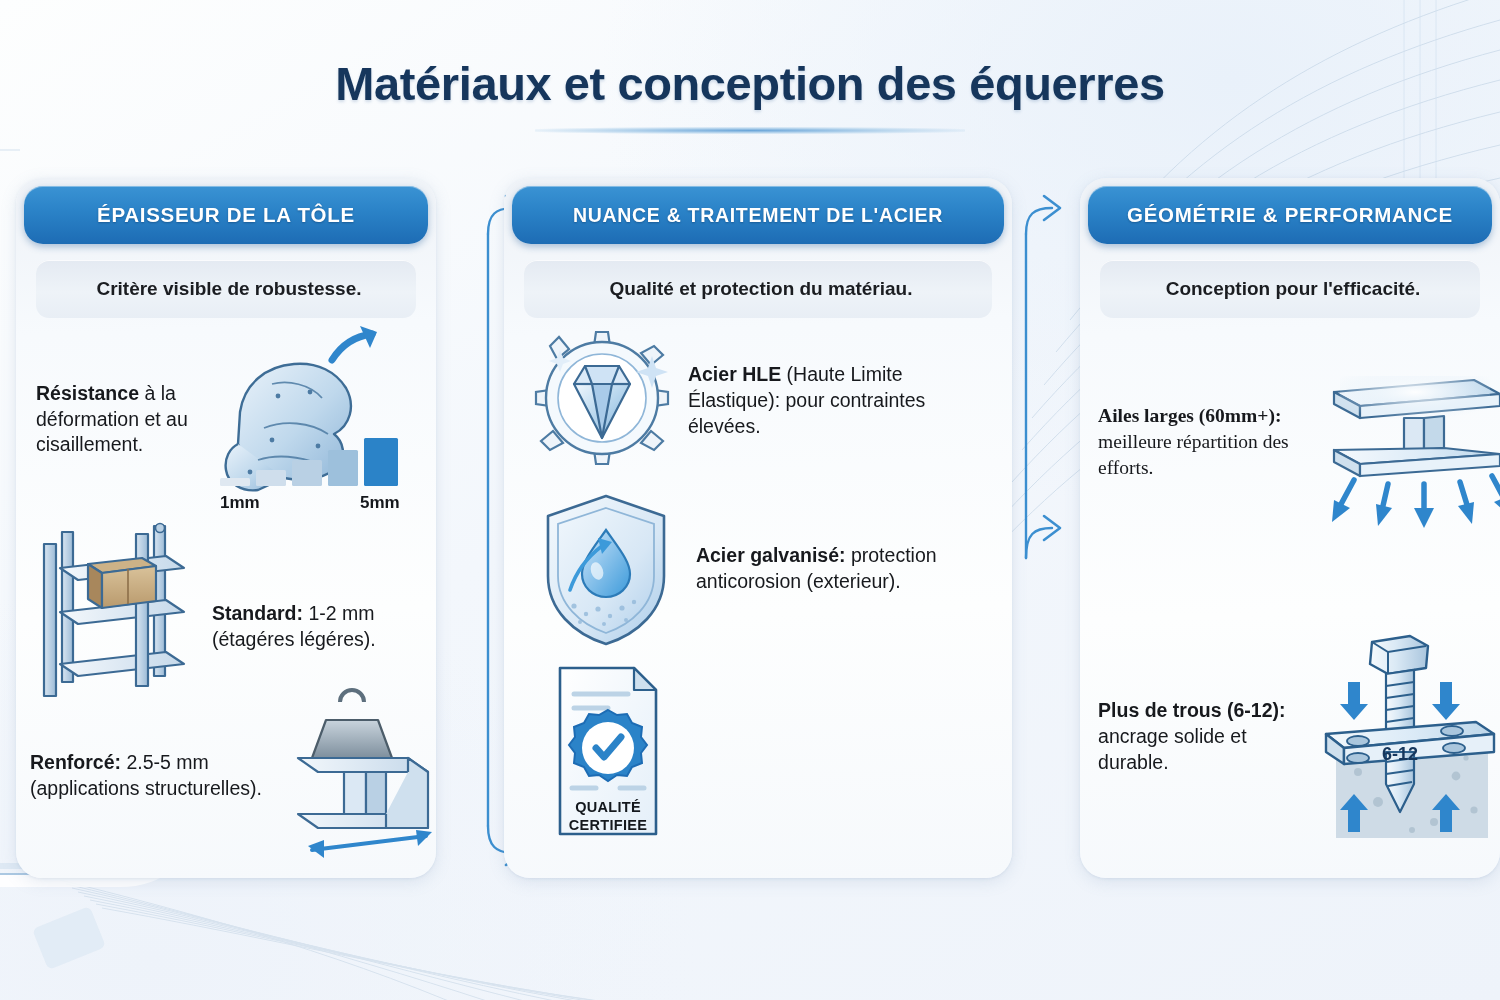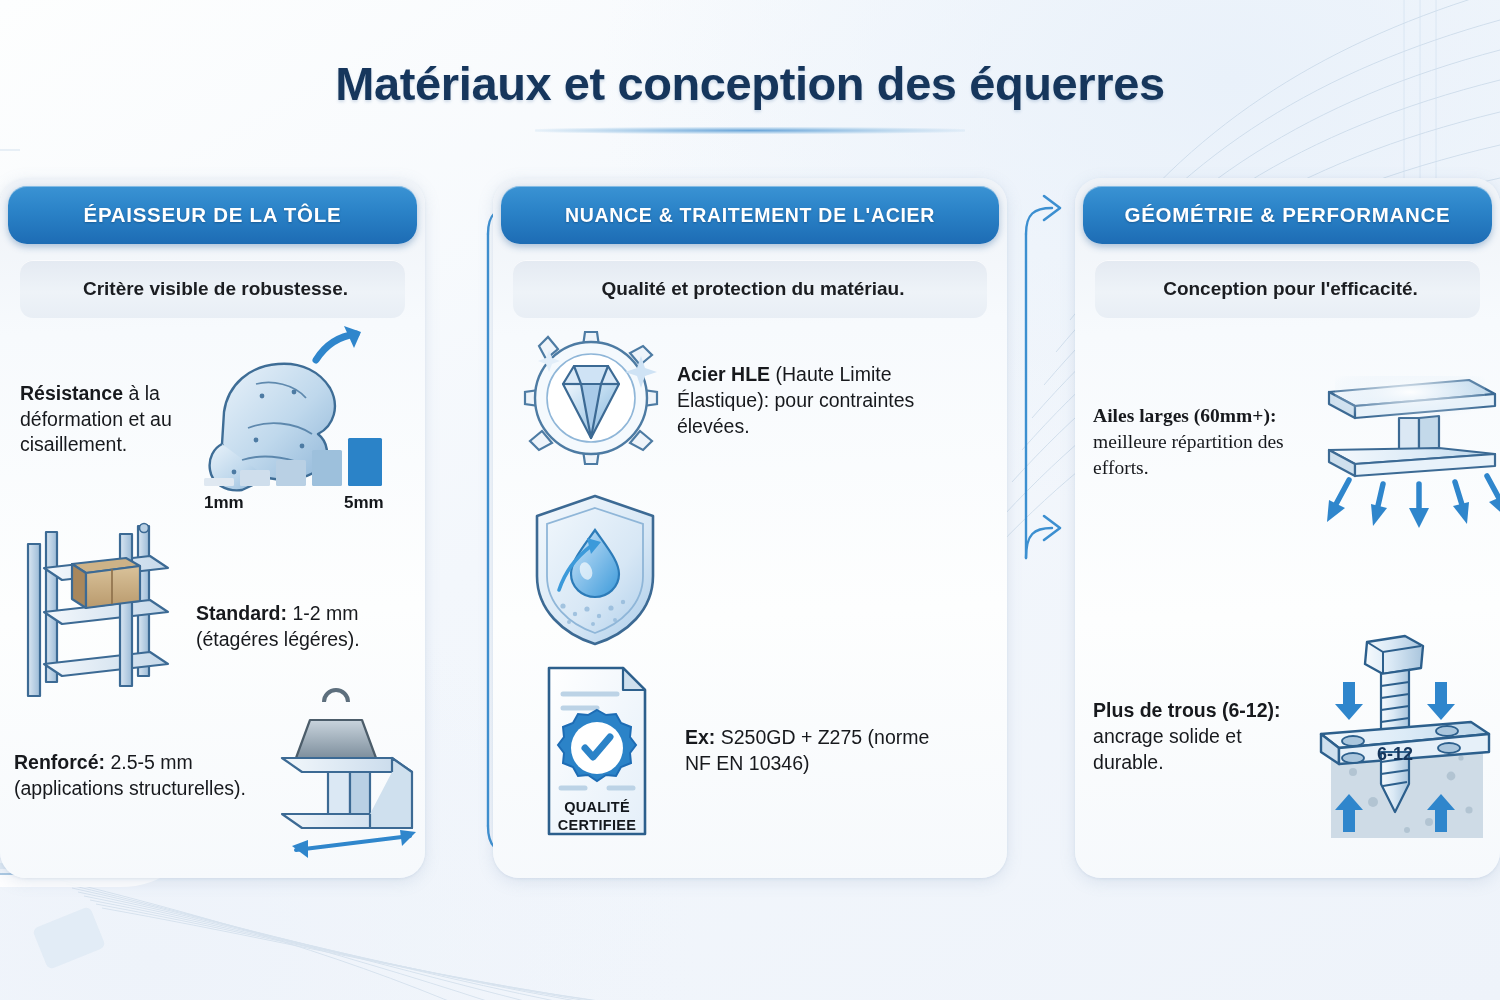--- a/index.html
+++ b/index.html
@@ -34,21 +34,21 @@
   .title-rule {
     margin: 16px auto 0; width: 430px; height: 7px; border-radius: 4px;
     background: radial-gradient(ellipse at center, #5f9fd6 0%, #bcd8ee 48%, rgba(230,240,249,0) 80%);
     opacity: .92;
   }
 
   
   .cols {
     position: absolute; top: 178px; left: 0; width: 1500px; height: 715px;
     display: flex; justify-content: center; align-items: flex-start;
-    gap: 68px; z-index: 5;
+    gap: 68px; z-index: 5; padding-left: 16px;
   }
   .col {
     width: 438px; height: 700px;
     border-radius: 26px;
     background: linear-gradient(178deg, #eef2f7 0%, #f7fafd 22%, #fdfefe 62%, #f6f9fc 100%);
     box-shadow: 0 4px 16px rgba(110,140,175,0.17), 0 1px 3px rgba(110,140,175,0.13);
     position: relative;
     overflow: hidden;
   }
   .col.col-mid { width: 530px; }
@@ -415,20 +415,23 @@
               <circle cx="68" cy="121" r="2.6"></circle>
                 <circle cx="80" cy="128" r="2.2"></circle>
               <circle cx="92" cy="120" r="2.6"></circle>
                 <circle cx="104" cy="114" r="2.2"></circle>
               <circle cx="50" cy="134" r="2"></circle>
                 <circle cx="74" cy="136" r="2"></circle>
                 <circle cx="96" cy="132" r="2"></circle>
             </g>
           </svg>
         </div>
+        <div class="txt" style="width:270px; margin-left:14px;">
+          <b>Acier galvanisé:</b><span> protection anticorosion (exterieur).</span>
+        </div>
       </div>
 
       <div class="item" style="left:26px; top:342px; width:440px;">
         <div class="fig">
           <svg class="fig-svg" width="152" height="182" viewBox="0 0 152 182">
             <defs>
               <linearGradient id="paperG" x1="0" y1="0" x2="1" y2="1">
                 <stop offset="0%" stop-color="#ffffff"></stop>
                   <stop offset="100%" stop-color="#e4eff9"></stop>
               </linearGradient>
@@ -443,23 +446,20 @@
             </g>
 
             <g transform="translate(78,88)">
               <path d="M0,-38 L9,-33 L19,-34 L24,-25 L34,-21 L33,-11 L39,-3 L33,5 L34,15 L24,19 L19,28 L9,27 L0,33 L-9,27 L-19,28 L-24,19 L-34,15 L-33,5 L-39,-3 L-33,-11 L-34,-21 L-24,-25 L-19,-34 L-9,-33 Z" fill="#2b83c8" stroke="#1d6cb4" stroke-width="2"></path>
               <circle r="26" fill="#ffffff"></circle>
               <path d="M-12,0 L-4,9 L13,-11" fill="none" stroke="#2b83c8" stroke-width="7" stroke-linecap="round" stroke-linejoin="round"></path>
             </g>
             <text class="certlbl" x="78" y="152" text-anchor="middle">QUALITÉ</text>
             <text class="certlbl" x="78" y="170" text-anchor="middle">CERTIFIEE</text>
           </svg>
-        </div>
-        <div class="txt" style="width:276px; margin-left:14px;">
-          <b>Ex:</b><span> S250GD + Z275 (norme NF EN 10346)</span>
         </div>
       </div>
 
     </div>
   </section>
 
   <section class="col">
     <div class="pill">
       <span class="pill-text">GÉOMÉTRIE &amp; PERFORMANCE</span>
     </div>

